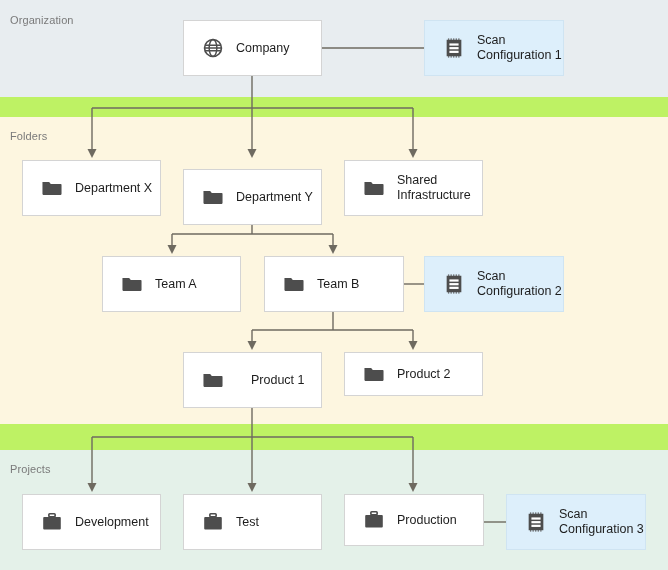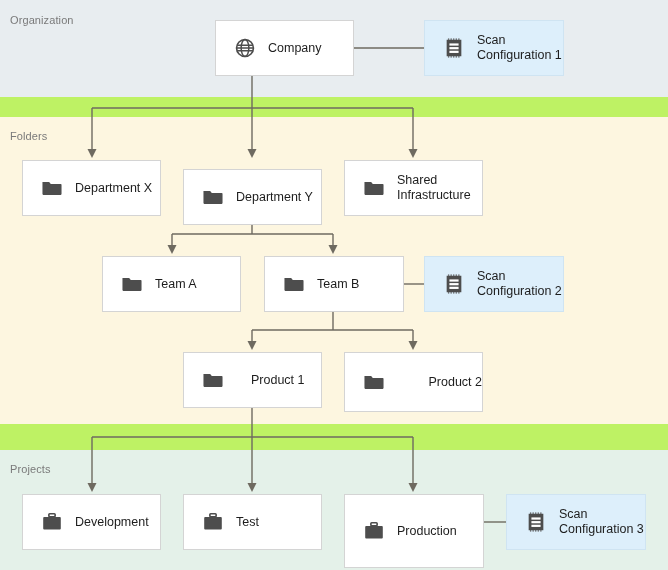--- a/index.html
+++ b/index.html
@@ -100,21 +100,21 @@
       <polygon points="172,254 167.5,245 176.5,245"></polygon>
       <polygon points="333,254 328.5,245 337.5,245"></polygon>
       <polygon points="252,350 247.5,341 256.5,341"></polygon>
       <polygon points="413,350 408.5,341 417.5,341"></polygon>
       <polygon points="92,492 87.5,483 96.5,483"></polygon>
       <polygon points="252,492 247.5,483 256.5,483"></polygon>
       <polygon points="413,492 408.5,483 417.5,483"></polygon>
     </g>
   </svg>
 
-  <div class="node" style="left:183px;top:20px;width:139px;height:56px;margin-left:32px;">
+  <div class="node" style="left:183px;top:20px;width:139px;height:56px;">
     <svg class="ico" viewBox="0 0 24 24">
       <circle cx="12" cy="12" r="9.2" fill="none" stroke="#4d4d4d" stroke-width="1.8"></circle>
       <ellipse cx="12" cy="12" rx="4.2" ry="9.2" fill="none" stroke="#4d4d4d" stroke-width="1.6"></ellipse>
       <path d="M3.2,9 H20.8 M3.2,15 H20.8 M2.8,12 H21.2" stroke="#4d4d4d" stroke-width="1.6" fill="none"></path>
     </svg>
     <span class="lbl">Company</span>
   </div>
 
   <div class="node scan" style="left:424px;top:20px;width:140px;height:56px;">
     <svg class="ico" viewBox="0 0 24 24">
@@ -178,21 +178,21 @@
 Configuration 2</span>
   </div>
 
   <div class="node" style="left:183px;top:352px;width:139px;height:56px;gap:27px;">
     <svg class="ico" viewBox="0 0 24 24">
       <path d="M2.5,5.5 h6.4 l1.8,2.1 h10.8 a0.9,0.9 0 0 1 0.9,0.9 v10.1 a0.9,0.9 0 0 1 -0.9,0.9 h-19 a0.9,0.9 0 0 1 -0.9,-0.9 V5.5 z" fill="#4d4d4d"></path>
     </svg>
     <span class="lbl">Product 1</span>
   </div>
 
-  <div class="node" style="left:344px;top:352px;width:139px;height:60px;justify-content:space-between;">
+  <div class="node" style="left:344px;top:352px;width:139px;height:44px;">
     <svg class="ico" viewBox="0 0 24 24">
       <path d="M2.5,5.5 h6.4 l1.8,2.1 h10.8 a0.9,0.9 0 0 1 0.9,0.9 v10.1 a0.9,0.9 0 0 1 -0.9,0.9 h-19 a0.9,0.9 0 0 1 -0.9,-0.9 V5.5 z" fill="#4d4d4d"></path>
     </svg>
     <span class="lbl">Product 2</span>
   </div>
 
   <div class="node" style="left:22px;top:494px;width:139px;height:56px;">
     <svg class="ico" viewBox="0 0 24 24">
       <rect x="8.6" y="3" width="6.8" height="3.4" rx="0.9" fill="none" stroke="#4d4d4d" stroke-width="1.8"></rect>
       <rect x="2.4" y="6.6" width="19.2" height="13.6" rx="1" fill="#4d4d4d"></rect>
@@ -201,21 +201,21 @@
   </div>
 
   <div class="node" style="left:183px;top:494px;width:139px;height:56px;">
     <svg class="ico" viewBox="0 0 24 24">
       <rect x="8.6" y="3" width="6.8" height="3.4" rx="0.9" fill="none" stroke="#4d4d4d" stroke-width="1.8"></rect>
       <rect x="2.4" y="6.6" width="19.2" height="13.6" rx="1" fill="#4d4d4d"></rect>
     </svg>
     <span class="lbl">Test</span>
   </div>
 
-  <div class="node" style="left:344px;top:494px;width:140px;height:74px;">
+  <div class="node" style="left:344px;top:494px;width:140px;height:52px;">
     <svg class="ico" viewBox="0 0 24 24">
       <rect x="8.6" y="3" width="6.8" height="3.4" rx="0.9" fill="none" stroke="#4d4d4d" stroke-width="1.8"></rect>
       <rect x="2.4" y="6.6" width="19.2" height="13.6" rx="1" fill="#4d4d4d"></rect>
     </svg>
     <span class="lbl">Production</span>
   </div>
 
   <div class="node scan" style="left:506px;top:494px;width:140px;height:56px;">
     <svg class="ico" viewBox="0 0 24 24">
       <rect x="4" y="3" width="16" height="18" fill="#4d4d4d"></rect>

